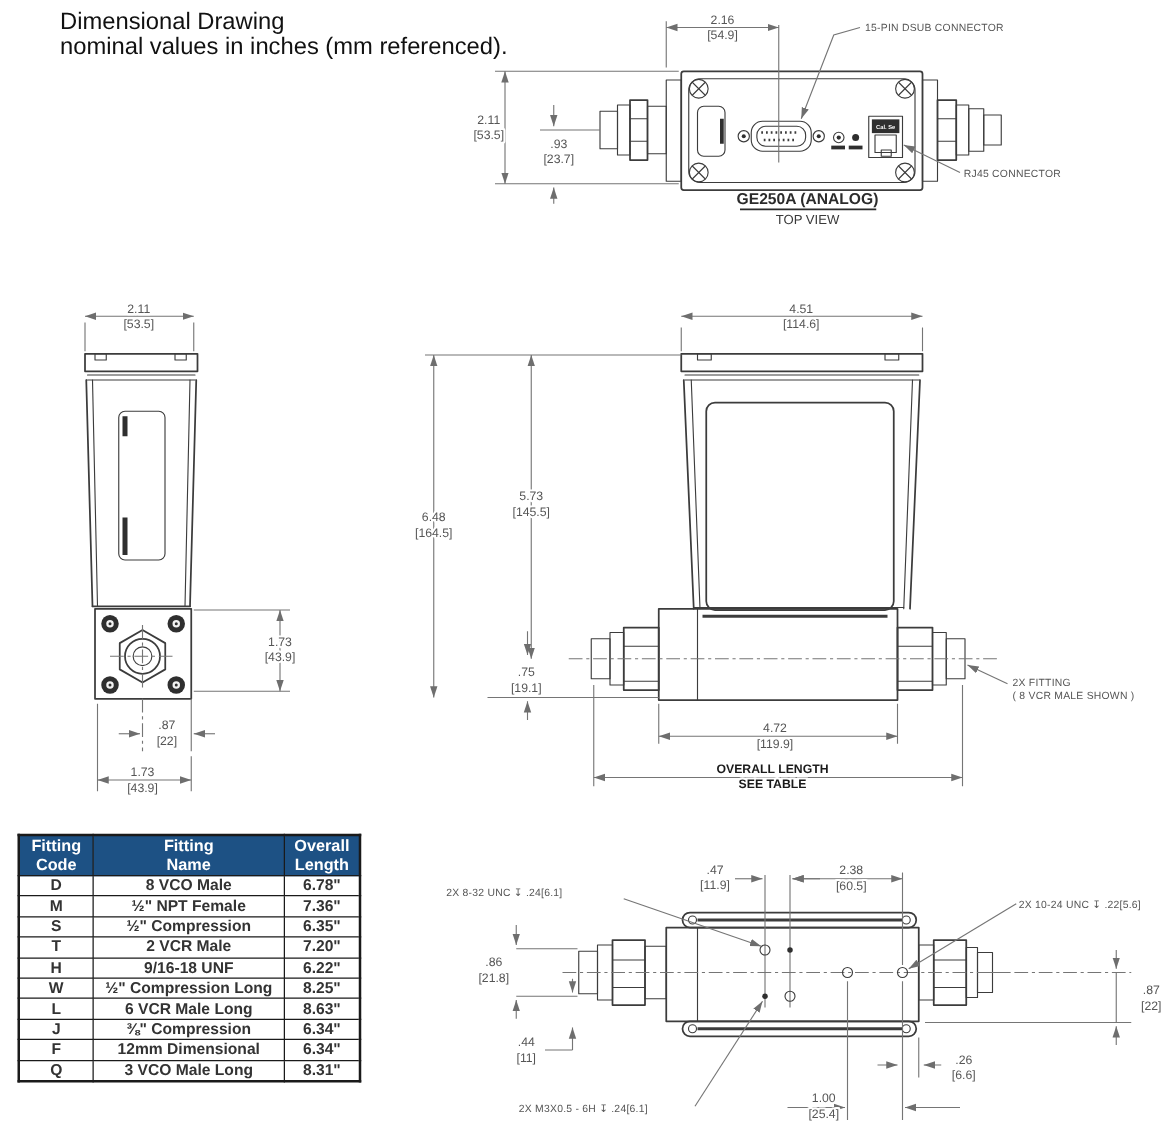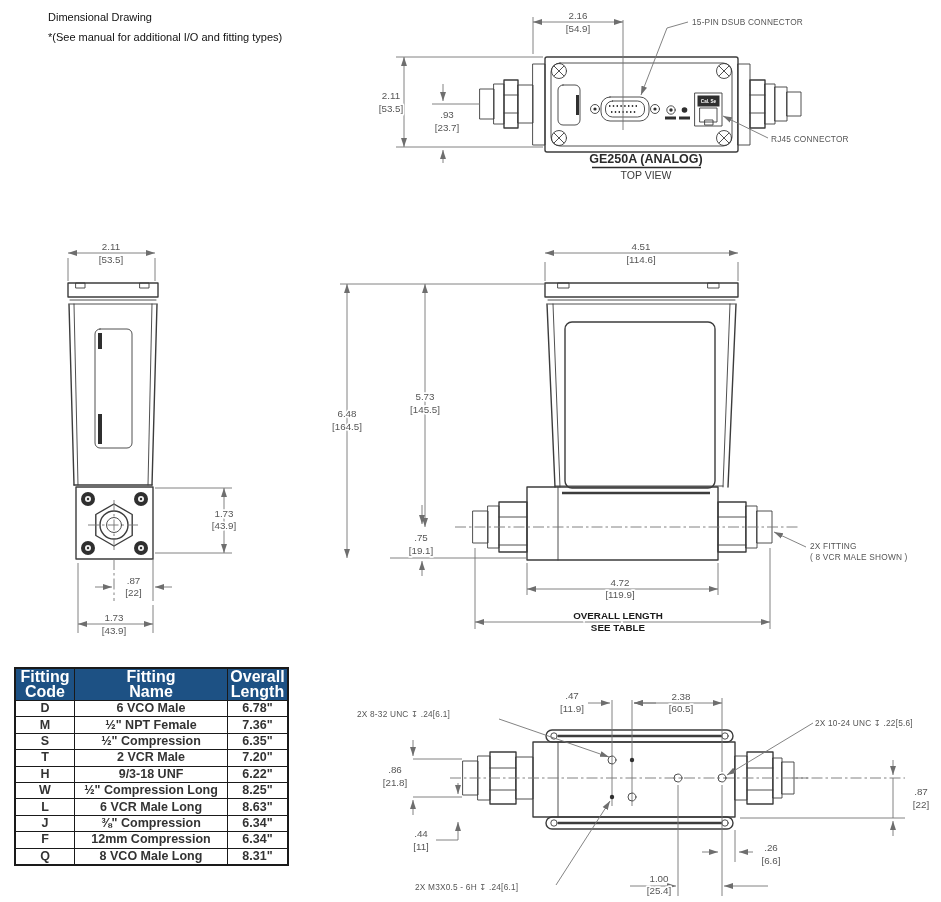--- a/index.html
+++ b/index.html
@@ -1,51 +1,51 @@
 <!DOCTYPE html>
 <html><head>
 <meta charset="utf-8">
 <style>
   html,body{margin:0;padding:0;background:#fff;}
   #stage{position:relative;width:941px;height:902px;background:#fff;overflow:hidden;
          font-family:"Liberation Sans","DejaVu Sans",sans-serif;}
   
-  .notes{position:absolute;left:48px;top:8px;font-size:11px;line-height:19.5px;color:#111;}
+  .notes{position:absolute;left:48px;top:8px;font-size:19px;line-height:19.5px;color:#111;}
   
   #dwg{position:absolute;left:0;top:0;}
   .o{fill:none;stroke:#3c3c3c;stroke-width:1.4;stroke-linejoin:round;stroke-linecap:round;}
   .o2{fill:none;stroke:#3c3c3c;stroke-width:0.9;stroke-linejoin:round;stroke-linecap:round;}
   .ow{fill:none;stroke:#3c3c3c;stroke-width:2.4;}
   .d{fill:none;stroke:#757575;stroke-width:0.9;}
   .cl{stroke-dasharray:11 3 2.5 3;}
   .dk{fill:#2f2f2f;stroke:none;}
   text{font-family:"Liberation Sans","DejaVu Sans",sans-serif;}
   .t{font-size:9.8px;fill:#565656;text-anchor:middle;paint-order:stroke;stroke:#fff;stroke-width:3.4;stroke-linejoin:round;}
   .lbl{font-size:8.3px;fill:#565656;letter-spacing:.2px;text-anchor:start;paint-order:stroke;stroke:#fff;stroke-width:3;stroke-linejoin:round;}
   .ttl{font-size:12.5px;font-weight:bold;fill:#2b2b2b;text-anchor:middle;}
   .sub{font-size:10.5px;fill:#3a3a3a;text-anchor:middle;}
   .big{font-size:9.8px;font-weight:bold;fill:#1b1b1b;text-anchor:middle;paint-order:stroke;stroke:#fff;stroke-width:3.4;}
   .badge{font-size:4.6px;font-weight:bold;fill:#fff;text-anchor:middle;}
   
   .ftable{position:absolute;left:14px;top:667px;border-collapse:collapse;width:270px;
           border:2.5px solid #1a1a1a;table-layout:fixed;}
-  .ftable th{background:#1d5184;color:#fff;font-size:16px;font-weight:bold;line-height:14.5px;
+  .ftable th{background:#1d5184;color:#fff;font-size:13px;font-weight:bold;line-height:14.5px;
              border:1.8px solid #1a1a1a;padding:1px 0;white-space:pre-line;}
   .ftable td{border:1.8px solid #1a1a1a;font-size:12.5px;font-weight:600;color:#333;
              text-align:center;height:15.4px;padding:0;line-height:15px;}
   .c-code{width:58px;} .c-name{width:152px;} .c-len{width:59px;}
 </style>
 </head>
 <body>
 
 <div id="stage">
 
   <div class="notes">
     <div>Dimensional Drawing</div>
-    <div>*(See manual for additional I/O and fitting types)</div>
+    <div>nominal values in inches (mm referenced).</div>
   </div>
 
   <svg id="dwg" width="941" height="902" viewBox="0 0 941 902">
     <defs>
       <marker id="ar" markerWidth="11" markerHeight="8" refX="10" refY="4" orient="auto-start-reverse">
         <path d="M0,0.7 L10,4 L0,7.3 Z" fill="#6e6e6e"></path>
       </marker>
     </defs>
 
     <g>
@@ -389,64 +389,64 @@
 Code</th>
         <th class="c-name">Fitting
 Name</th>
         <th class="c-len">Overall
 Length</th>
       </tr>
     </thead>
     <tbody>
       <tr>
           <td>D</td>
-          <td>6 VCO Male</td>
+          <td>8 VCO Male</td>
           <td>6.78"</td>
         </tr>
       <tr>
           <td>M</td>
           <td>½" NPT Female</td>
           <td>7.36"</td>
         </tr>
       <tr>
           <td>S</td>
           <td>½" Compression</td>
           <td>6.35"</td>
         </tr>
       <tr>
           <td>T</td>
           <td>2 VCR Male</td>
           <td>7.20"</td>
         </tr>
       <tr>
           <td>H</td>
-          <td>9/3-18 UNF</td>
+          <td>9/16-18 UNF</td>
           <td>6.22"</td>
         </tr>
       <tr>
           <td>W</td>
           <td>½" Compression Long</td>
           <td>8.25"</td>
         </tr>
       <tr>
           <td>L</td>
           <td>6 VCR Male Long</td>
           <td>8.63"</td>
         </tr>
       <tr>
           <td>J</td>
           <td>⅜" Compression</td>
           <td>6.34"</td>
         </tr>
       <tr>
           <td>F</td>
-          <td>12mm Compression</td>
+          <td>12mm Dimensional</td>
           <td>6.34"</td>
         </tr>
       <tr>
           <td>Q</td>
-          <td>8 VCO Male Long</td>
+          <td>3 VCO Male Long</td>
           <td>8.31"</td>
         </tr>
     </tbody>
   </table>
 
 </div>
 
 </body></html>

